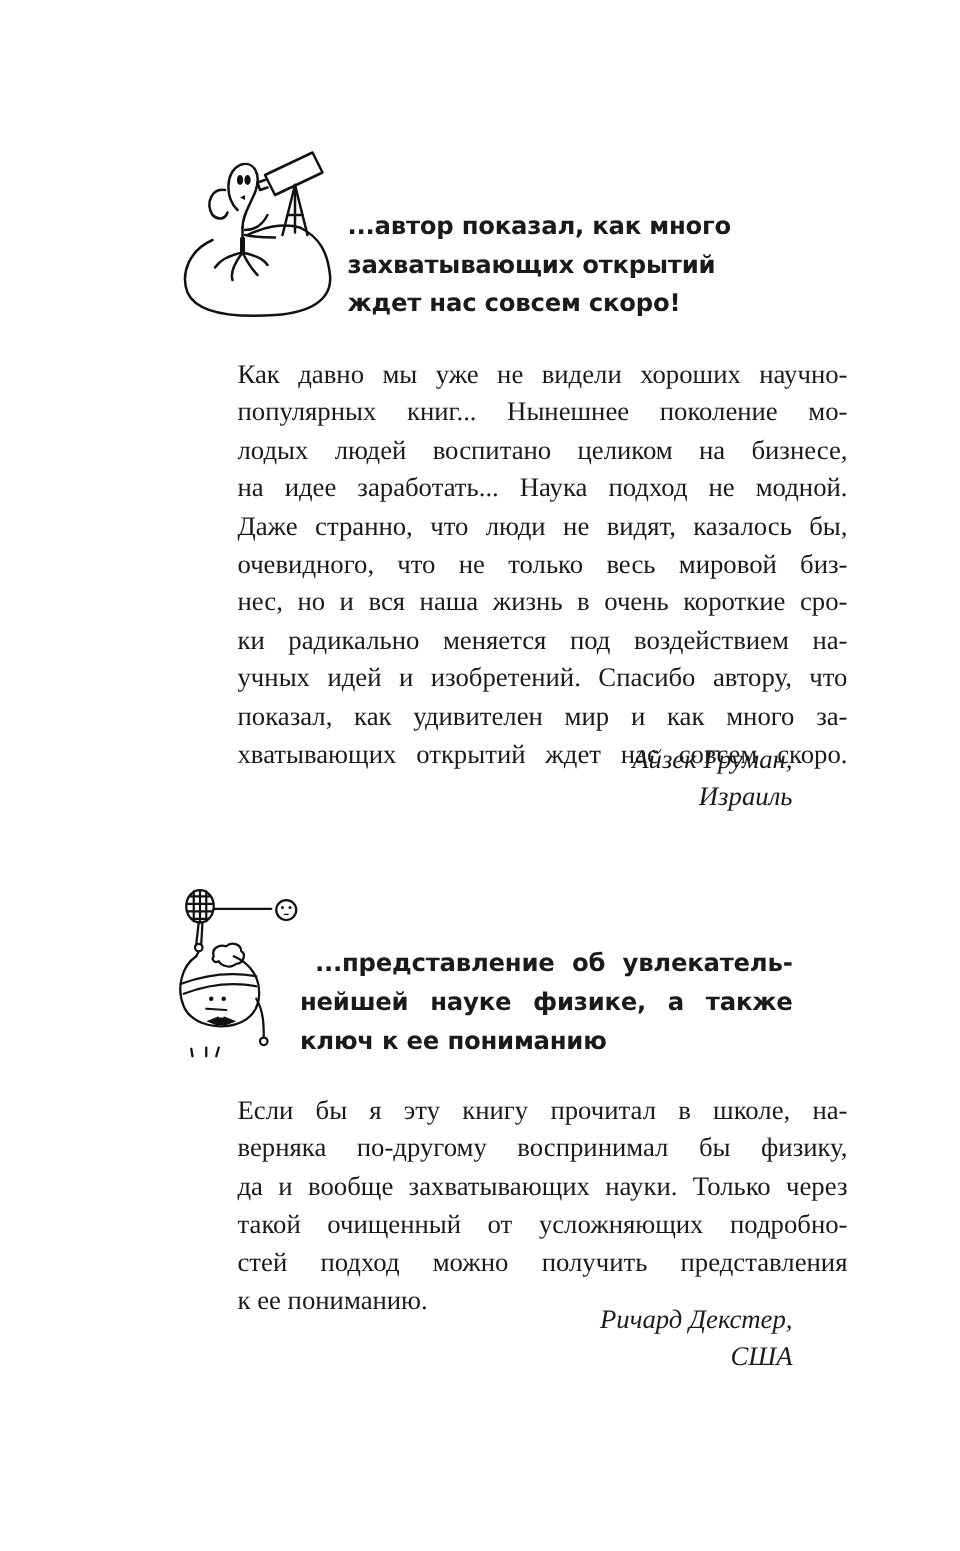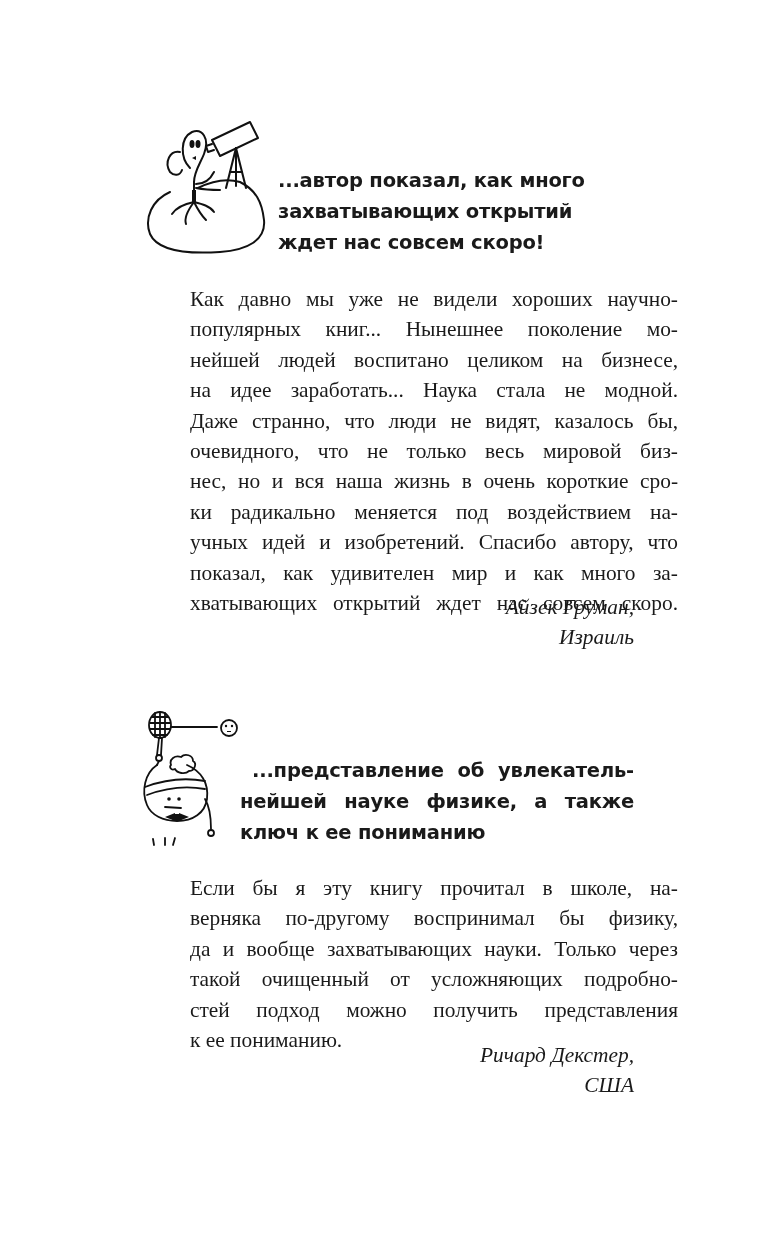--- a/index.html
+++ b/index.html
@@ -81,22 +81,22 @@
 
   <div class="headline" style="left:278px; top:165px;">
     <span>...автор показал, как много</span>
     <span>захватывающих открытий</span>
     <span>ждет нас совсем скоро!</span>
   </div>
 
   <div class="body-text" style="top:284px;">
     <span>Как давно мы уже не видели хороших научно-</span>
     <span>популярных книг... Нынешнее поколение мо-</span>
-    <span>нейшей людей воспитано целиком на бизнесе,</span>
-    <span>на идее заработать... Наука стала не модной.</span>
+    <span>лодых людей воспитано целиком на бизнесе,</span>
+    <span>на идее заработать... Наука подход не модной.</span>
     <span>Даже странно, что люди не видят, казалось бы,</span>
     <span>очевидного, что не только весь мировой биз-</span>
     <span>нес, но и вся наша жизнь в очень короткие сро-</span>
     <span>ки радикально меняется под воздействием на-</span>
     <span>учных идей и изобретений. Спасибо автору, что</span>
     <span>показал, как удивителен мир и как много за-</span>
     <span>хватывающих открытий ждет нас совсем скоро.</span>
   </div>
 
   <div class="attrib" style="top:592px;">

